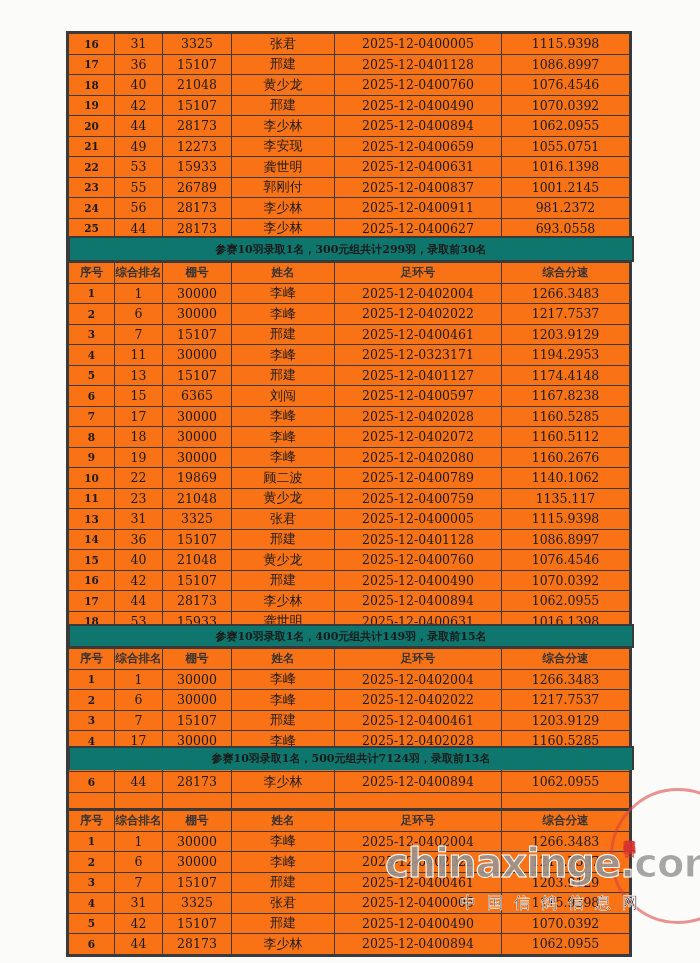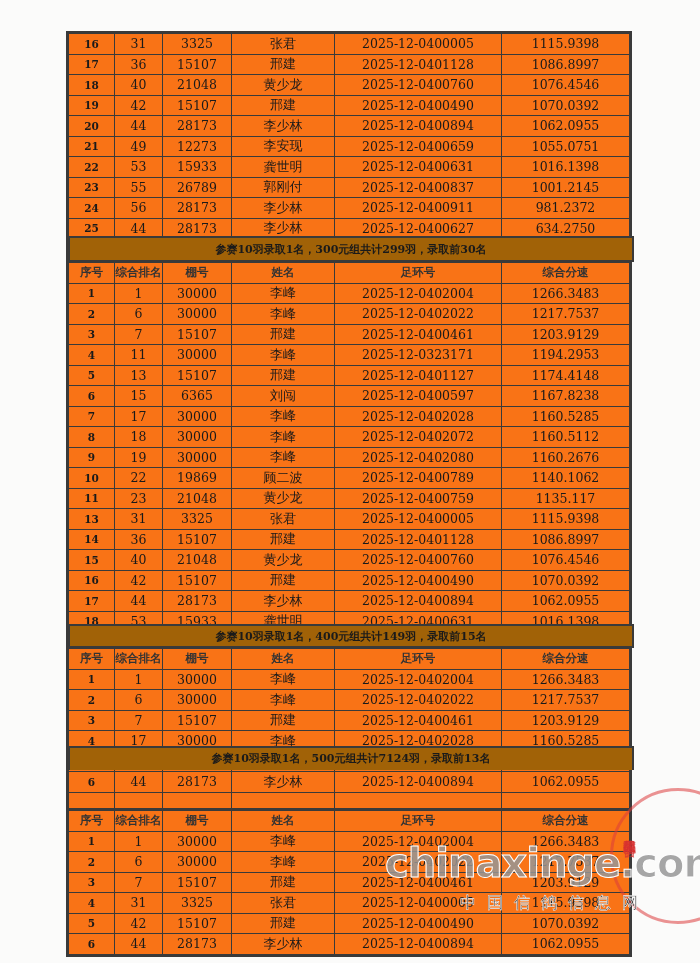--- a/index.html
+++ b/index.html
@@ -4,21 +4,21 @@
 <style>
   html, body { margin:0; padding:0; background:#fbfbfa; }
   body { width:700px; height:963px; position:relative; overflow:hidden; font-family:"DejaVu Serif", serif; color:#1a1a1a; }
   .block { position:absolute; left:66px; width:562px; border:2px solid #3a3a3a; border-top-width:2px; background:#f97316; }
   table { border-collapse:collapse; width:100%; table-layout:fixed; }
   td, th { border:1px solid #3a3a3a; height:19.5px; padding:0; text-align:center; font-size:12.5px; font-weight:normal; white-space:nowrap; overflow:hidden; }
   th { font-size:11.5px; font-weight:bold; color:#333; }
   td.idx { font-size:10.5px; font-weight:bold; }
   td.nm { font-size:13px;font-family:Liberation Mono, monospace; }
   col.c1 { width:46px; } col.c2 { width:48px; } col.c3 { width:69px; } col.c4 { width:103px; } col.c5 { width:167px; } col.c6 { width:auto; }
-  .title { position:absolute; left:68px; width:562px; border:2px solid #3a3a3a; border-bottom:none; text-align:center; font-size:11px; font-weight:bold; background:#a16207; }
+  .title { position:absolute; left:68px; width:562px; border:2px solid #3a3a3a; border-bottom:none; text-align:center; font-size:11px; font-weight:bold; background:#0f766e; }
   .t1 { top:236px; height:24px; line-height:24px; }
   .t2 { top:624px; height:22px; line-height:22px; }
   .t3 { top:746px; height:22px; line-height:22px; }
   .stamp { position:absolute; left:610px; top:788px; width:130px; height:130px; border:3px solid rgba(220,60,60,0.55); border-radius:50%; }
   .stamp-text { position:absolute; left:620px; top:830px; color:rgba(215,50,50,0.7); font-size:13px; writing-mode:vertical-rl; font-family:"DejaVu Sans", sans-serif; }
   .wm1 { position:absolute; left:385px; top:840px; font-family:"DejaVu Sans", sans-serif; font-size:40px; font-weight:bold; color:rgba(150,150,150,0.85); letter-spacing:-1px; -webkit-text-stroke:1px #fff; }
   .wm2 { position:absolute; left:460px; top:893px; font-family:"DejaVu Sans", sans-serif; font-size:16px; color:#222; letter-spacing:11px; -webkit-text-stroke:0.5px #fff; }
 </style>
 </head>
 <body>
@@ -105,21 +105,21 @@
           <td class="nm">李少林</td>
           <td>2025-12-0400911</td>
           <td>981.2372</td>
         </tr>
         <tr>
           <td class="idx">25</td>
           <td>44</td>
           <td>28173</td>
           <td class="nm">李少林</td>
           <td>2025-12-0400627</td>
-          <td>634.2750</td>
+          <td>693.0558</td>
         </tr>
         <tr>
           <td class="idx">26</td>
           <td>64</td>
           <td>17071</td>
           <td class="nm">乔华款</td>
           <td>2025-12-0400868</td>
           <td>829.4595</td>
         </tr>
         <tr>

